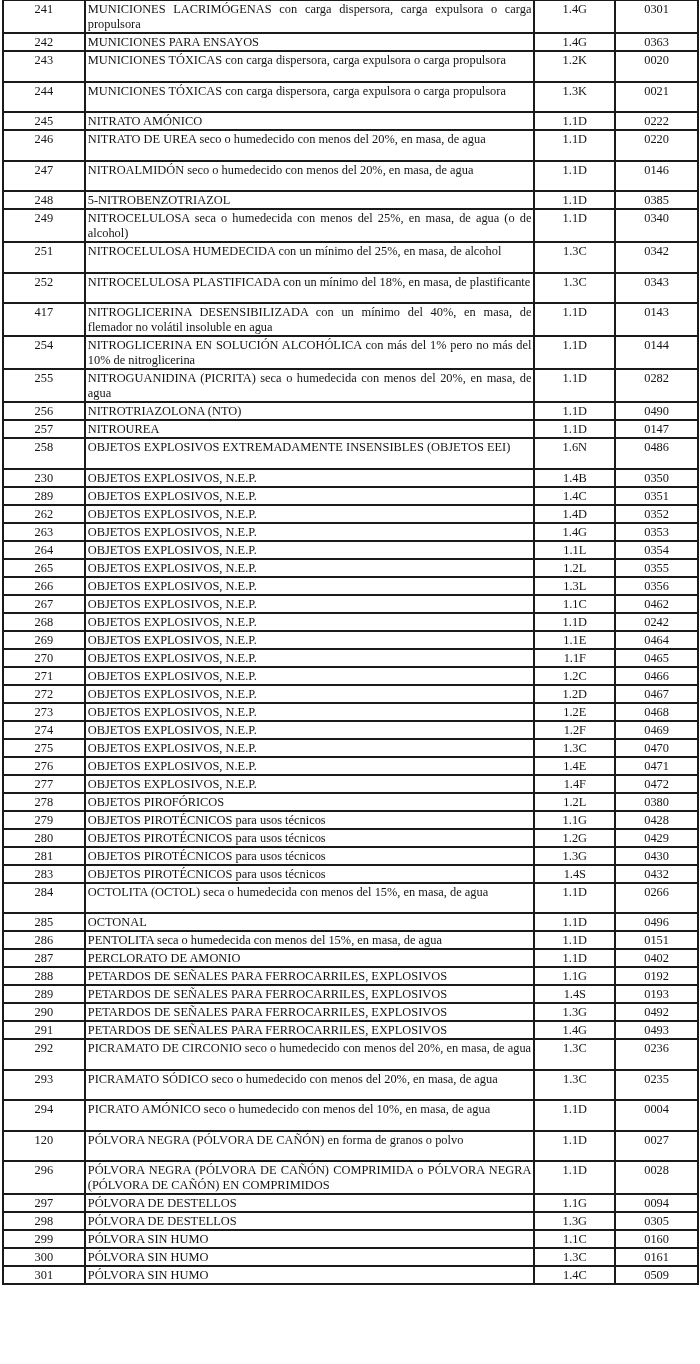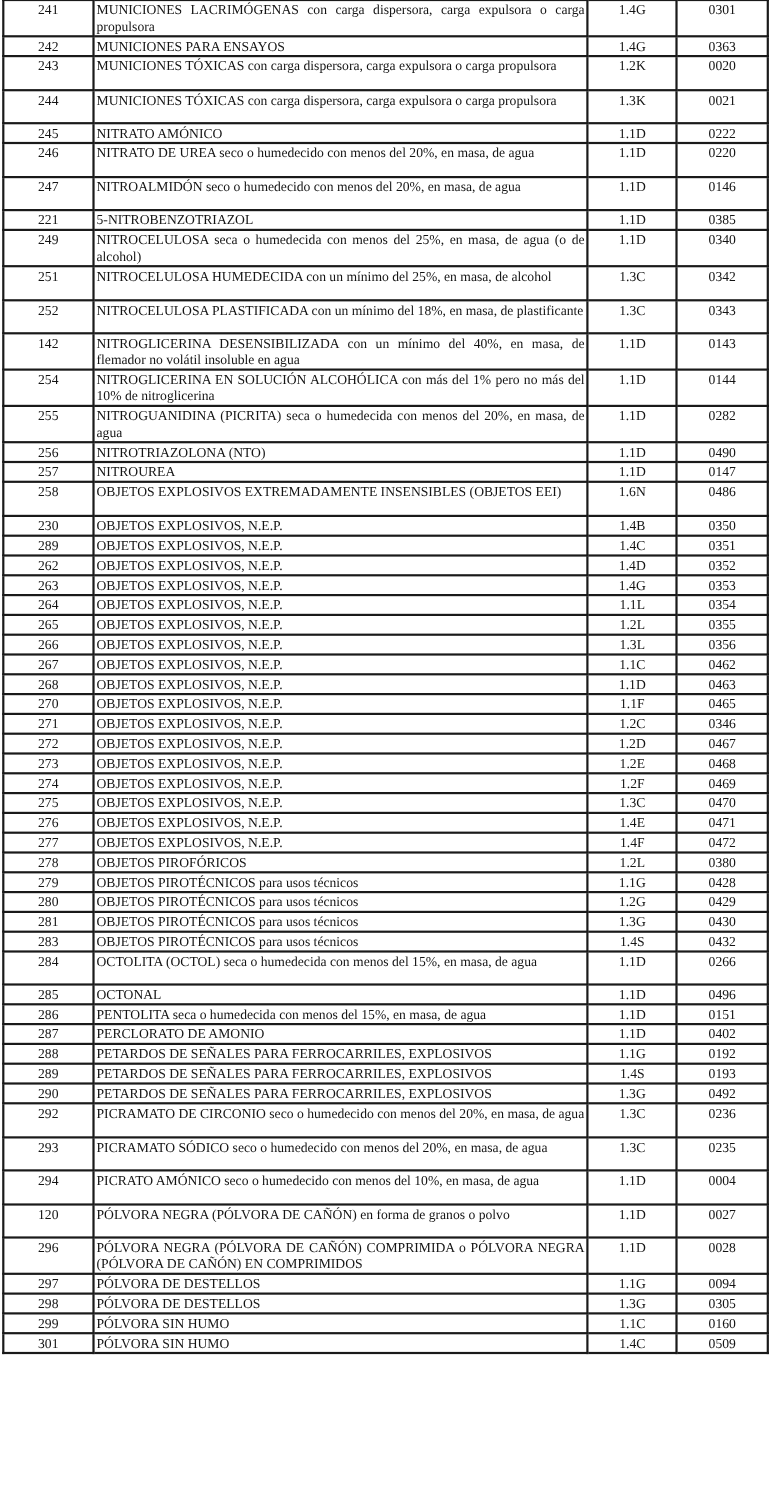--- a/index.html
+++ b/index.html
@@ -92,21 +92,21 @@
   </tr>
 
   <tr class="double">
     <td class="col-num">247</td>
     <td class="col-name">NITROALMIDÓN seco o humedecido con menos del 20%, en masa, de agua</td>
     <td class="col-class">1.1D</td>
     <td class="col-code">0146</td>
   </tr>
 
   <tr class="single">
-    <td class="col-num">221</td>
+    <td class="col-num">248</td>
     <td class="col-name">5-NITROBENZOTRIAZOL</td>
     <td class="col-class">1.1D</td>
     <td class="col-code">0385</td>
   </tr>
 
   <tr class="double">
     <td class="col-num">249</td>
     <td class="col-name">NITROCELULOSA seca o humedecida con menos del 25%, en masa, de agua (o de alcohol)</td>
     <td class="col-class">1.1D</td>
     <td class="col-code">0340</td>
@@ -121,21 +121,21 @@
   </tr>
 
   <tr class="double">
     <td class="col-num">252</td>
     <td class="col-name">NITROCELULOSA PLASTIFICADA con un mínimo del 18%, en masa, de plastificante</td>
     <td class="col-class">1.3C</td>
     <td class="col-code">0343</td>
   </tr>
 
   <tr class="double">
-    <td class="col-num">142</td>
+    <td class="col-num">417</td>
     <td class="col-name">NITROGLICERINA DESENSIBILIZADA con un mínimo del 40%, en masa, de flemador no volátil insoluble en agua</td>
     <td class="col-class">1.1D</td>
     <td class="col-code">0143</td>
   </tr>
 
   <tr class="double">
     <td class="col-num">254</td>
     <td class="col-name">NITROGLICERINA EN SOLUCIÓN ALCOHÓLICA con más del 1% pero no más del 10% de nitroglicerina</td>
     <td class="col-class">1.1D</td>
     <td class="col-code">0144</td>
@@ -223,36 +223,42 @@
     <td class="col-num">267</td>
     <td class="col-name">OBJETOS EXPLOSIVOS, N.E.P.</td>
     <td class="col-class">1.1C</td>
     <td class="col-code">0462</td>
   </tr>
 
   <tr class="single">
     <td class="col-num">268</td>
     <td class="col-name">OBJETOS EXPLOSIVOS, N.E.P.</td>
     <td class="col-class">1.1D</td>
-    <td class="col-code">0463</td>
-  </tr>
-
+    <td class="col-code">0242</td>
+  </tr>
+
+  <tr class="single">
+    <td class="col-num">269</td>
+    <td class="col-name">OBJETOS EXPLOSIVOS, N.E.P.</td>
+    <td class="col-class">1.1E</td>
+    <td class="col-code">0464</td>
+  </tr>
 
   <tr class="single">
     <td class="col-num">270</td>
     <td class="col-name">OBJETOS EXPLOSIVOS, N.E.P.</td>
     <td class="col-class">1.1F</td>
     <td class="col-code">0465</td>
   </tr>
 
   <tr class="single">
     <td class="col-num">271</td>
     <td class="col-name">OBJETOS EXPLOSIVOS, N.E.P.</td>
     <td class="col-class">1.2C</td>
-    <td class="col-code">0346</td>
+    <td class="col-code">0466</td>
   </tr>
 
   <tr class="single">
     <td class="col-num">272</td>
     <td class="col-name">OBJETOS EXPLOSIVOS, N.E.P.</td>
     <td class="col-class">1.2D</td>
     <td class="col-code">0467</td>
   </tr>
 
   <tr class="single">
@@ -368,20 +374,26 @@
     <td class="col-code">0193</td>
   </tr>
 
   <tr class="single">
     <td class="col-num">290</td>
     <td class="col-name">PETARDOS DE SEÑALES PARA FERROCARRILES, EXPLOSIVOS</td>
     <td class="col-class">1.3G</td>
     <td class="col-code">0492</td>
   </tr>
 
+  <tr class="single">
+    <td class="col-num">291</td>
+    <td class="col-name">PETARDOS DE SEÑALES PARA FERROCARRILES, EXPLOSIVOS</td>
+    <td class="col-class">1.4G</td>
+    <td class="col-code">0493</td>
+  </tr>
 
   <tr class="double">
     <td class="col-num">292</td>
     <td class="col-name">PICRAMATO DE CIRCONIO seco o humedecido con menos del 20%, en masa, de agua</td>
     <td class="col-class">1.3C</td>
     <td class="col-code">0236</td>
   </tr>
 
   <tr class="double">
     <td class="col-num">293</td>
@@ -425,20 +437,26 @@
     <td class="col-code">0305</td>
   </tr>
 
   <tr class="single">
     <td class="col-num">299</td>
     <td class="col-name">PÓLVORA SIN HUMO</td>
     <td class="col-class">1.1C</td>
     <td class="col-code">0160</td>
   </tr>
 
+  <tr class="single">
+    <td class="col-num">300</td>
+    <td class="col-name">PÓLVORA SIN HUMO</td>
+    <td class="col-class">1.3C</td>
+    <td class="col-code">0161</td>
+  </tr>
 
   <tr class="single">
     <td class="col-num">301</td>
     <td class="col-name">PÓLVORA SIN HUMO</td>
     <td class="col-class">1.4C</td>
     <td class="col-code">0509</td>
   </tr>
 
 </tbody>
 </table>

